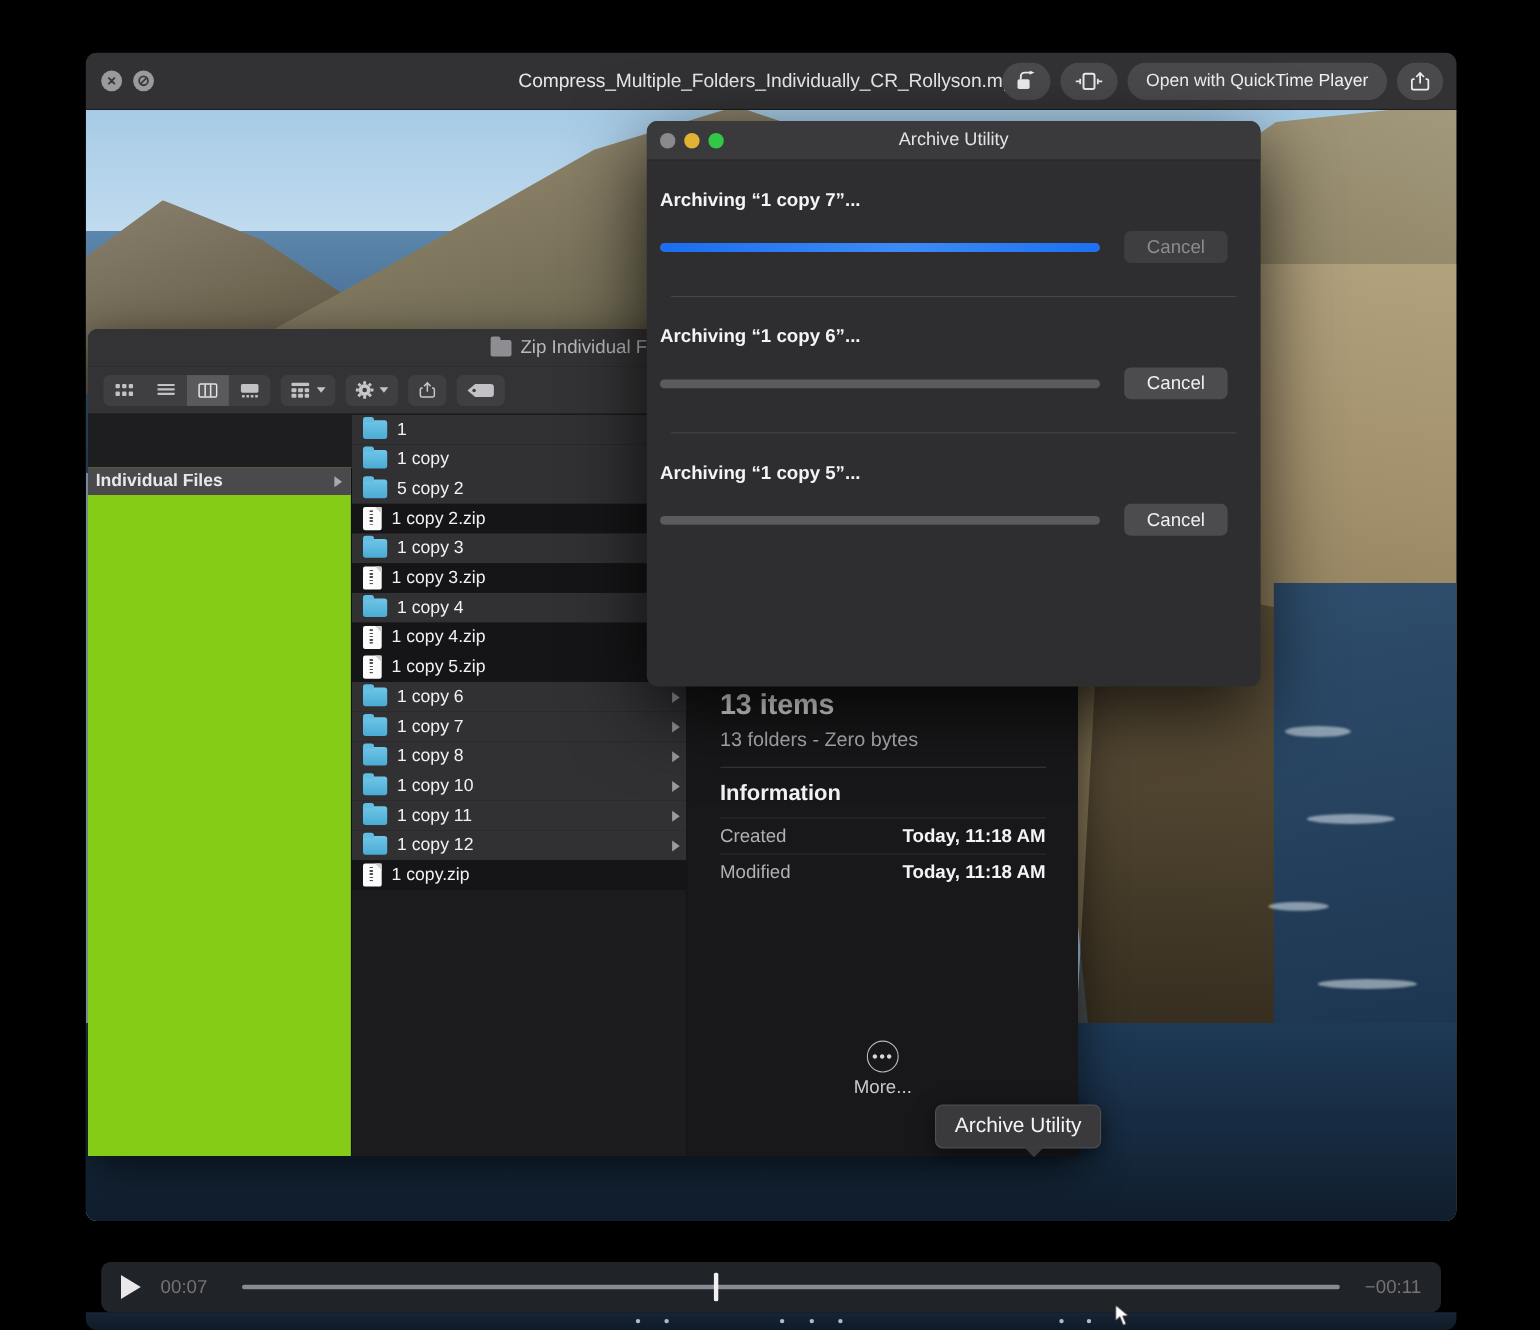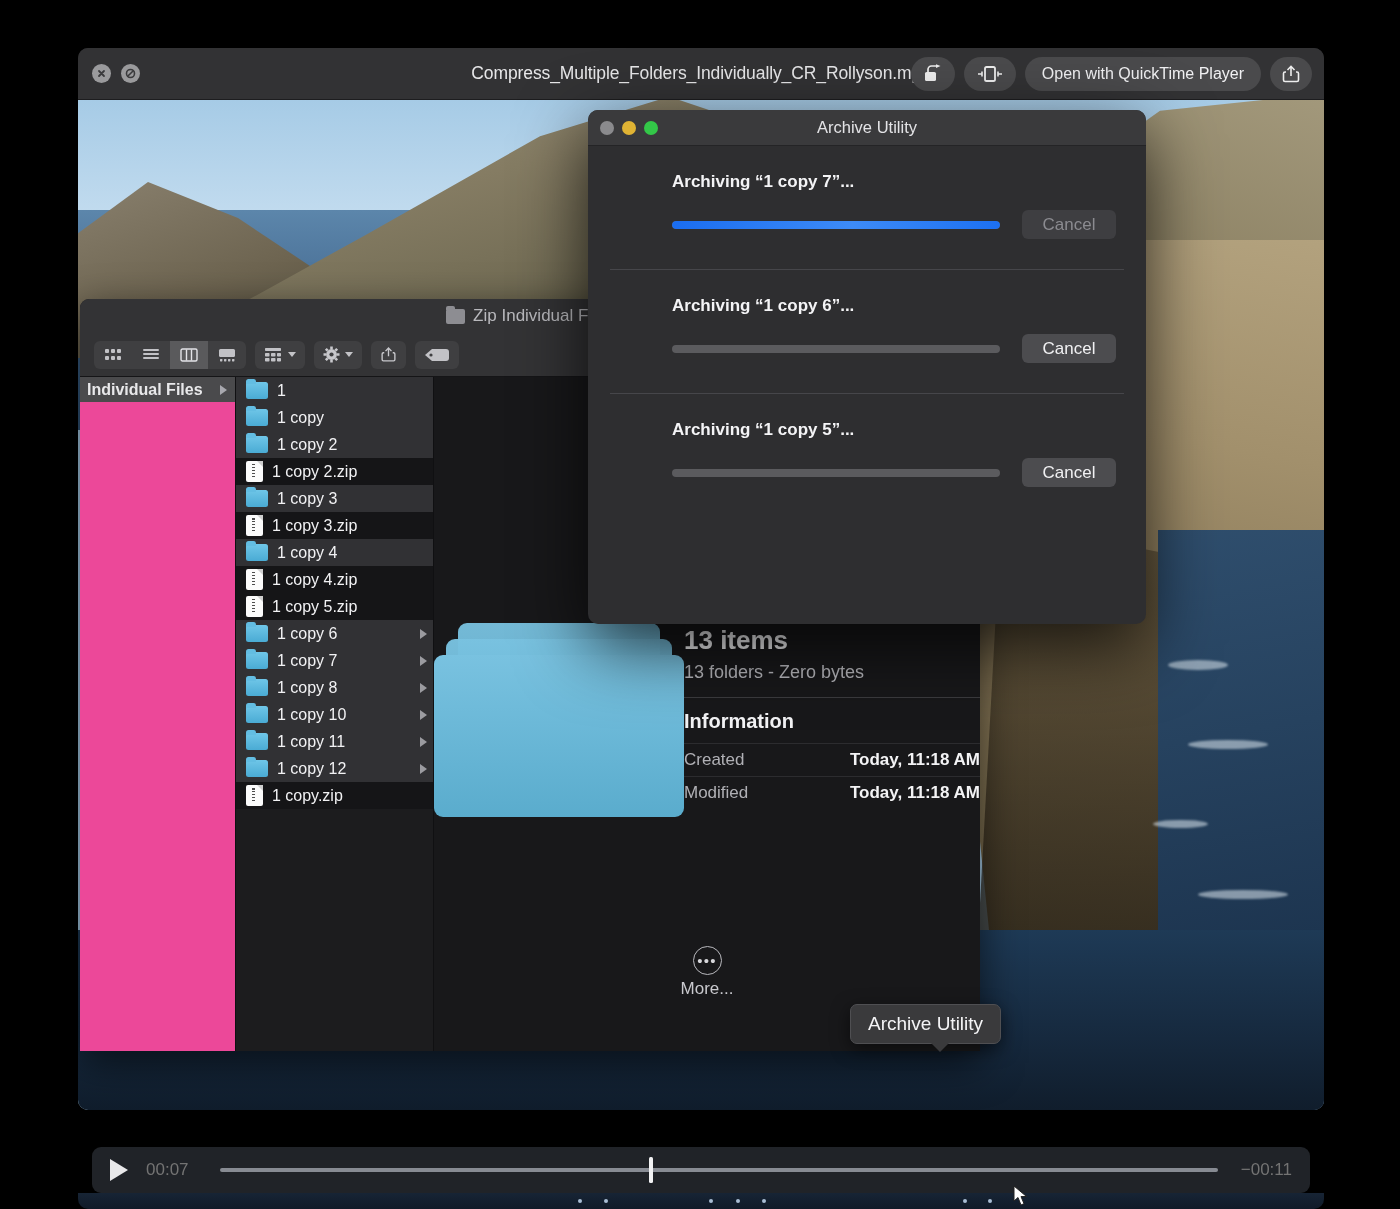--- a/index.html
+++ b/index.html
@@ -147,22 +147,23 @@
   .tb-btn {
     height: 28px; border-radius: 6px; background: #3f3f41;
     display: flex; align-items: center; justify-content: center;
     gap: 5px; padding: 0 9px;
   }
   .chev { width: 0; height: 0; border-left: 4.5px solid transparent;
     border-right: 4.5px solid transparent; border-top: 5.5px solid #c3c3c7; }
 
   #finder-body { display: flex; height: 674px; }
   #col-sidebar {
-    width: 240px; background: #ec4899;
+    width: 240px; background: #84cc16;
     border-right: 1px solid #101012;
+    margin-top: 48px;
   }
   .sb-row {
     height: 25px; display:flex; align-items:center; justify-content: space-between;
     padding: 0 8px 0 7px; color: #e8e8ea; font-size: 16px; font-weight: 600;
   }
   .sb-row.selected { background: #4a4a4c; }
   .tri { width:0;height:0;border-top:5px solid transparent;border-bottom:5px solid transparent;
          border-left:7px solid #a8a8ae; }
 
   #col-files {
@@ -194,21 +195,21 @@
   }
   .ic-doc .zipline {
     position:absolute; left:6px; top:3px; width:3px; height:13px;
     background: repeating-linear-gradient(180deg,#4d4d4d 0 1.5px, transparent 1.5px 3px);
   }
   .row-tri { width:0;height:0;border-top:5px solid transparent;border-bottom:5px solid transparent;
          border-left:7px solid #9b9ba0; }
 
   #col-preview {
     flex: 1; background: #18181a; position: relative;
-    display: flex; flex-direction: row; align-items: center;
+    display: flex; flex-direction: column; align-items: center;
   }
   #stack-icon {
     margin-top: 12px; position: relative; width: 250px; height: 230px;
   }
   .stk {
     position:absolute; border-radius: 9px;
     background: linear-gradient(180deg, #79c2e0, #5aaccd);
   }
   #pv-info { width: 296px; margin-top: 6px; }
   #pv-title { color: #f4f4f6; font-size: 26px; font-weight: 700; }
@@ -256,21 +257,21 @@
   }
   #arch-titlebar {
     height: 36px; background: #3a3a3c; position: relative;
     display:flex; align-items:center; border-bottom: 1px solid #242426;
   }
   .tl { width: 14px; height: 14px; border-radius: 50%; }
   #arch-title {
     position:absolute; left:0; right:0; text-align:center;
     color: #e3e3e6; font-size: 16.5px; font-weight: 500;
   }
-  .arch-section { padding: 26px 30px 0 40px; position: relative; margin-left: 44px; }
+  .arch-section { padding: 26px 30px 0 12px; position: relative; }
   .arch-label { color: #f4f4f6; font-size: 17px; font-weight: 700; }
   .arch-progline { display:flex; align-items:center; gap: 22px; margin-top: 18px; }
   .progress {
     flex: 1; height: 8px; border-radius: 4px; background: #5b5b5e; overflow: hidden;
   }
   .progress .fill {
     height: 100%; border-radius: 4px;
     background: linear-gradient(90deg, #1a6df0, #3d8bf7 55%, #1c70f2);
   }
   .cancel-btn {
@@ -479,21 +480,21 @@
         <div class="file-row folder">
           <div class="ic-folder"></div>
           <div class="name">1</div>
         </div>
         <div class="file-row folder">
           <div class="ic-folder"></div>
           <div class="name">1 copy</div>
         </div>
         <div class="file-row folder">
           <div class="ic-folder"></div>
-          <div class="name">1 copy 2</div>
+          <div class="name">5 copy 2</div>
         </div>
         <div class="file-row zip">
           <div class="ic-doc">
             <div class="zipline"></div>
           </div>
           <div class="name">1 copy 2.zip</div>
         </div>
         <div class="file-row folder">
           <div class="ic-folder"></div>
           <div class="name">1 copy 3</div>

